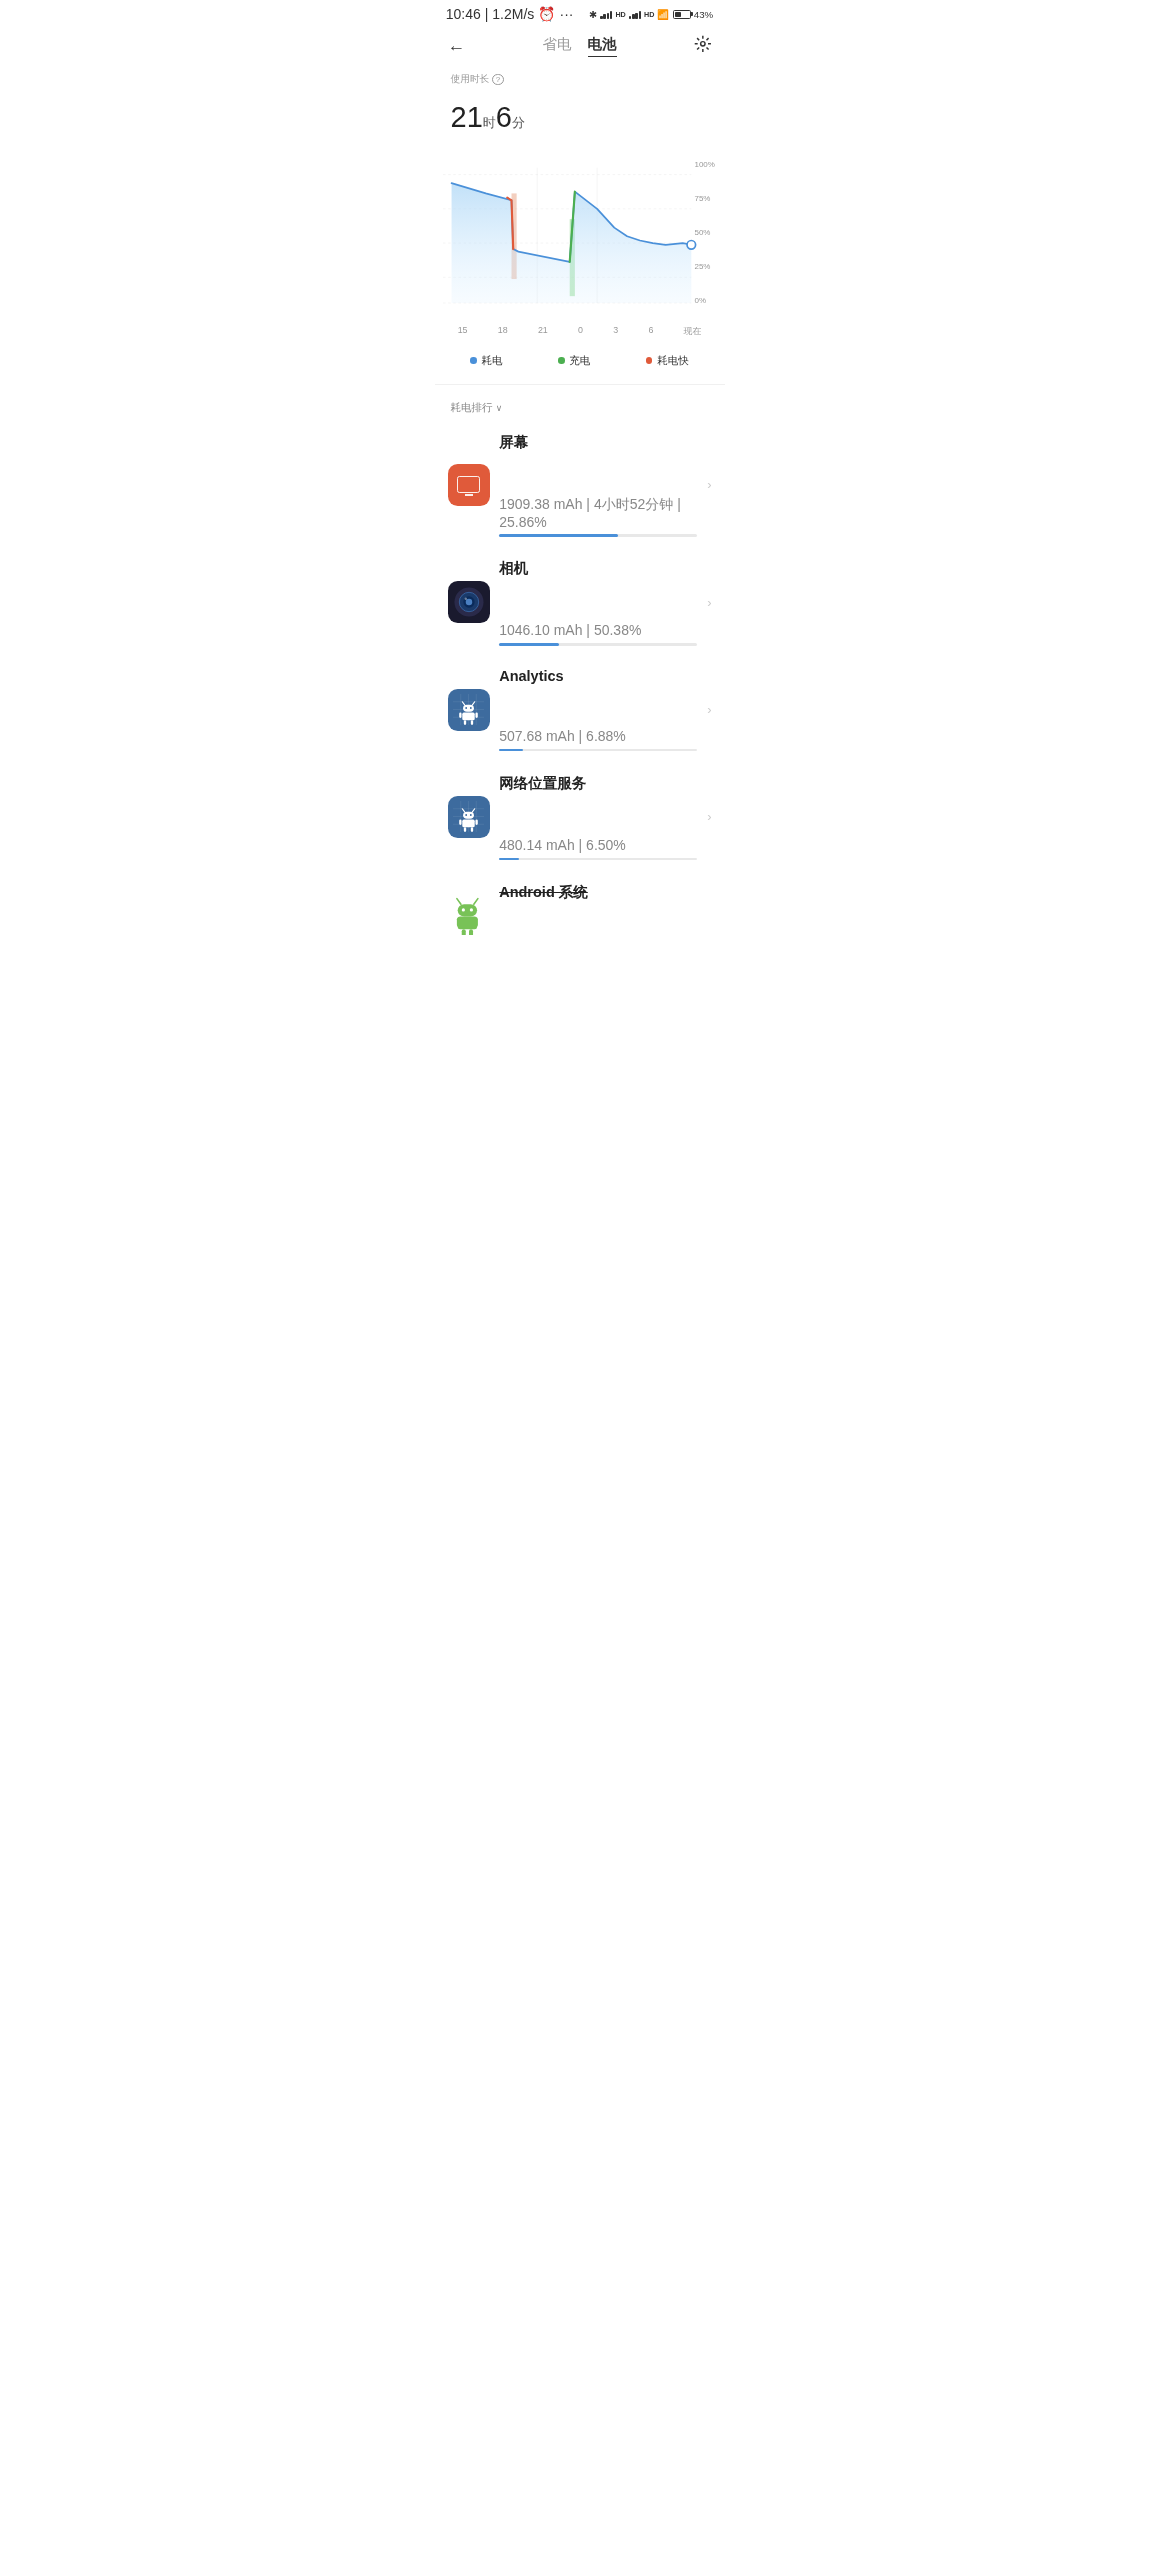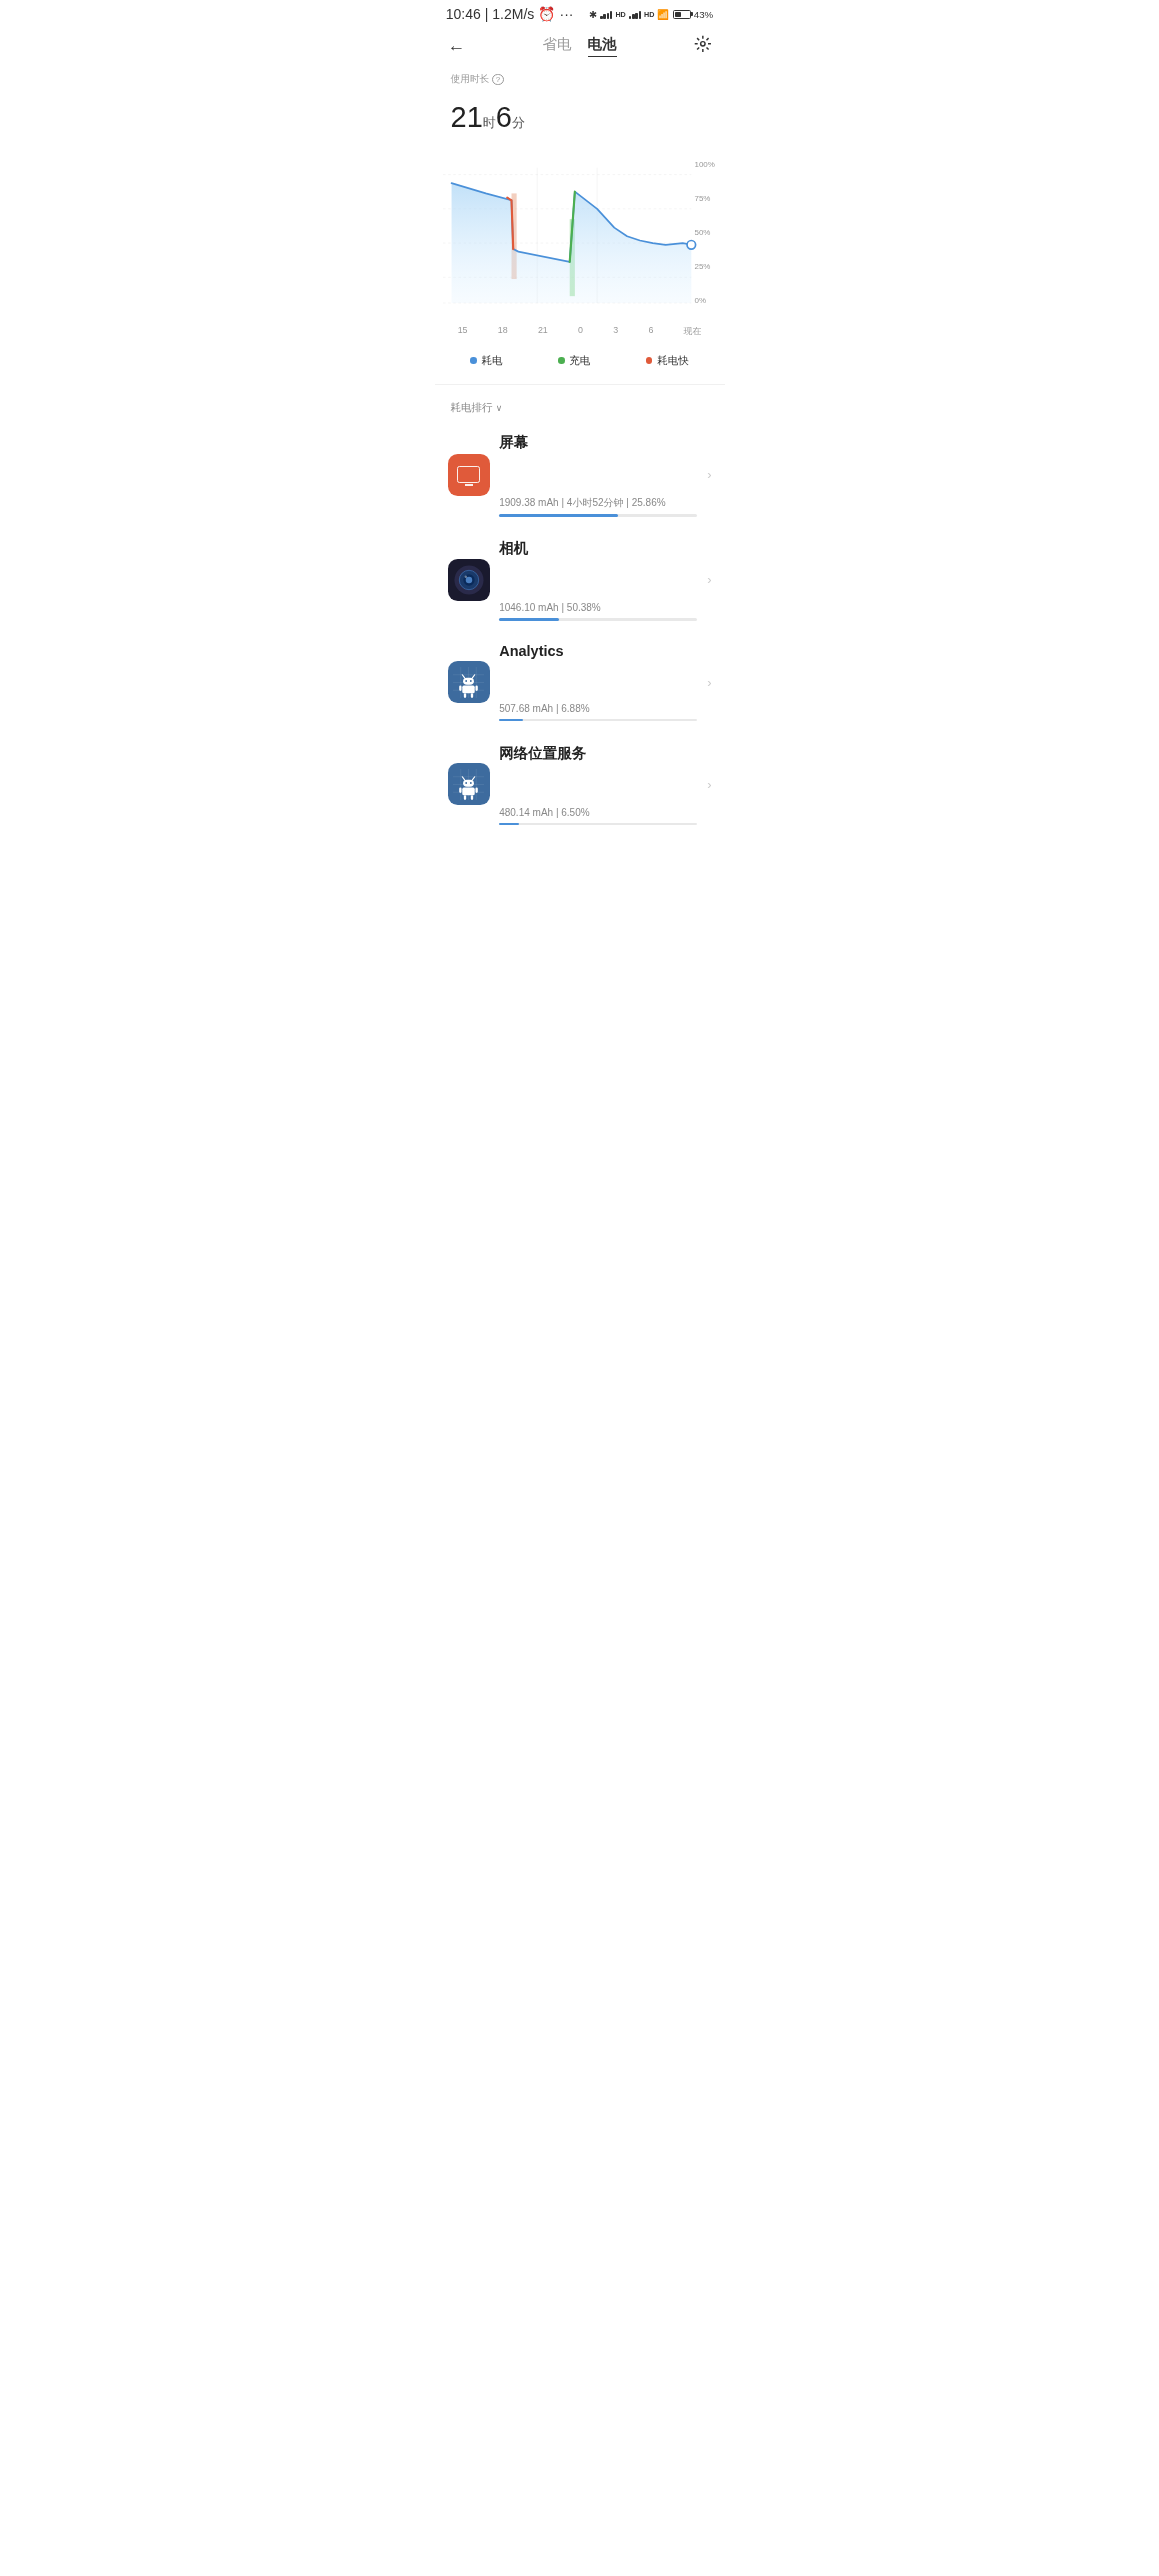--- a/index.html
+++ b/index.html
@@ -247,21 +247,21 @@
       flex: 1;
       padding: 0 9.7px;
     }
     .app-name {
       font-size: 14.5px;
       font-weight: 600;
       color: #222;
       margin-bottom: 1.6px;
     }
     .app-stats {
-      font-size: 10px;
+      font-size: 14px;
       color: #888;
       margin-bottom: 4.8px;
       margin-top: 44px;
     }
     .progress-bar {
       height: 2.4px;
       background: #e8e8e8;
       border-radius: 1.6px;
       width: 100%;
     }
@@ -542,15 +542,38 @@
     <div class="app-info">
       <div class="app-name">网络位置服务</div>
       <div class="app-stats">480.14 mAh | 6.50%</div>
       <div class="progress-bar">
         <div class="progress-fill" style="width:10%;"></div>
       </div>
     </div>
     <div class="app-chevron">›</div>
   </div>
 
+  <div class="app-item" style="padding-bottom:4.8px;">
+    <div class="app-icon" style="width:42px;height:42px;background:transparent;border-radius:9.7px;overflow:visible;">
+      <svg width="42" height="42" viewBox="0 0 52 52">
+
+        <g transform="translate(8,4)">
+          <line x1="8" y1="10" x2="3" y2="3" stroke="#78c257" stroke-width="2" stroke-linecap="round"></line>
+          <line x1="24" y1="10" x2="29" y2="3" stroke="#78c257" stroke-width="2" stroke-linecap="round"></line>
+          <rect x="4" y="10" width="24" height="15" rx="8" fill="#78c257"></rect>
+          <circle cx="11" cy="17" r="2" fill="white"></circle>
+          <circle cx="21" cy="17" r="2" fill="white"></circle>
+          <rect x="3" y="26" width="5" height="12" rx="2.5" fill="#78c257"></rect>
+          <rect x="24" y="26" width="5" height="12" rx="2.5" fill="#78c257"></rect>
+          <rect x="4" y="25" width="24" height="16" rx="3" fill="#78c257"></rect>
+          <rect x="9" y="41" width="5" height="10" rx="2.5" fill="#78c257"></rect>
+          <rect x="18" y="41" width="5" height="10" rx="2.5" fill="#78c257"></rect>
+        </g>
+      </svg>
+    </div>
+    <div class="app-info">
+      <div class="app-name" style="text-decoration:line-through;">Android 系统</div>
+      <div class="app-stats"></div>
+    </div>
+  </div>
 
 </div>
 
 
 </body></html>

